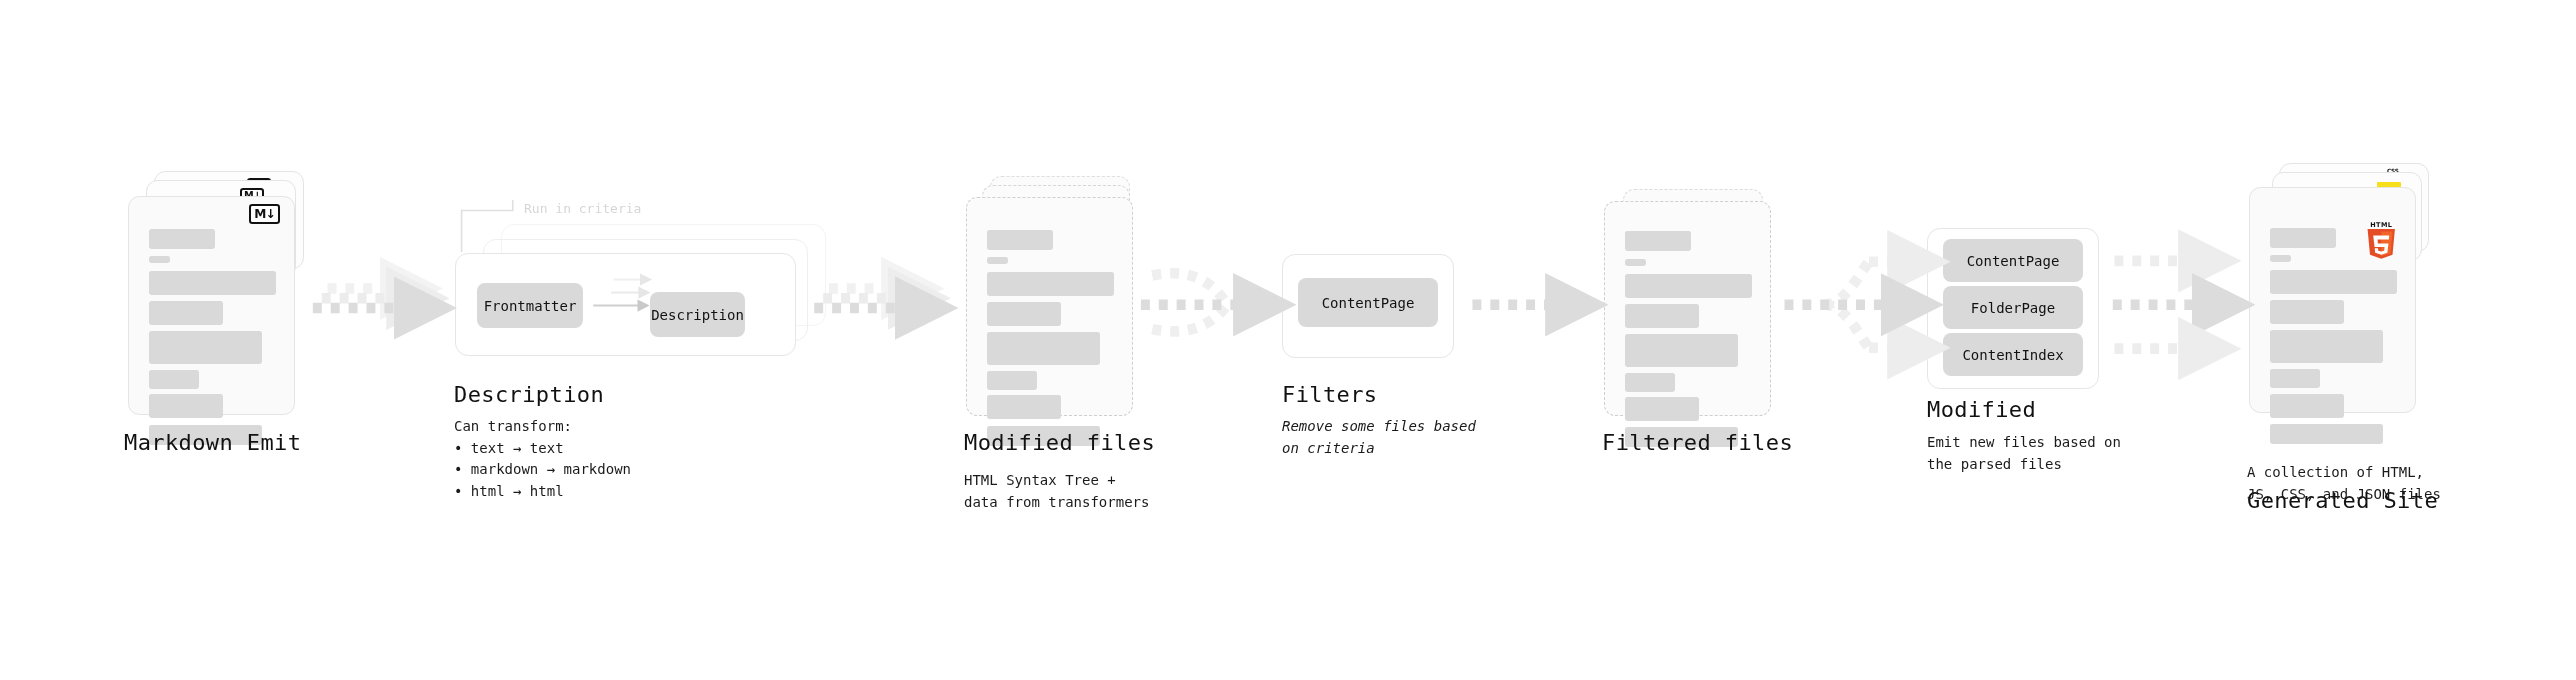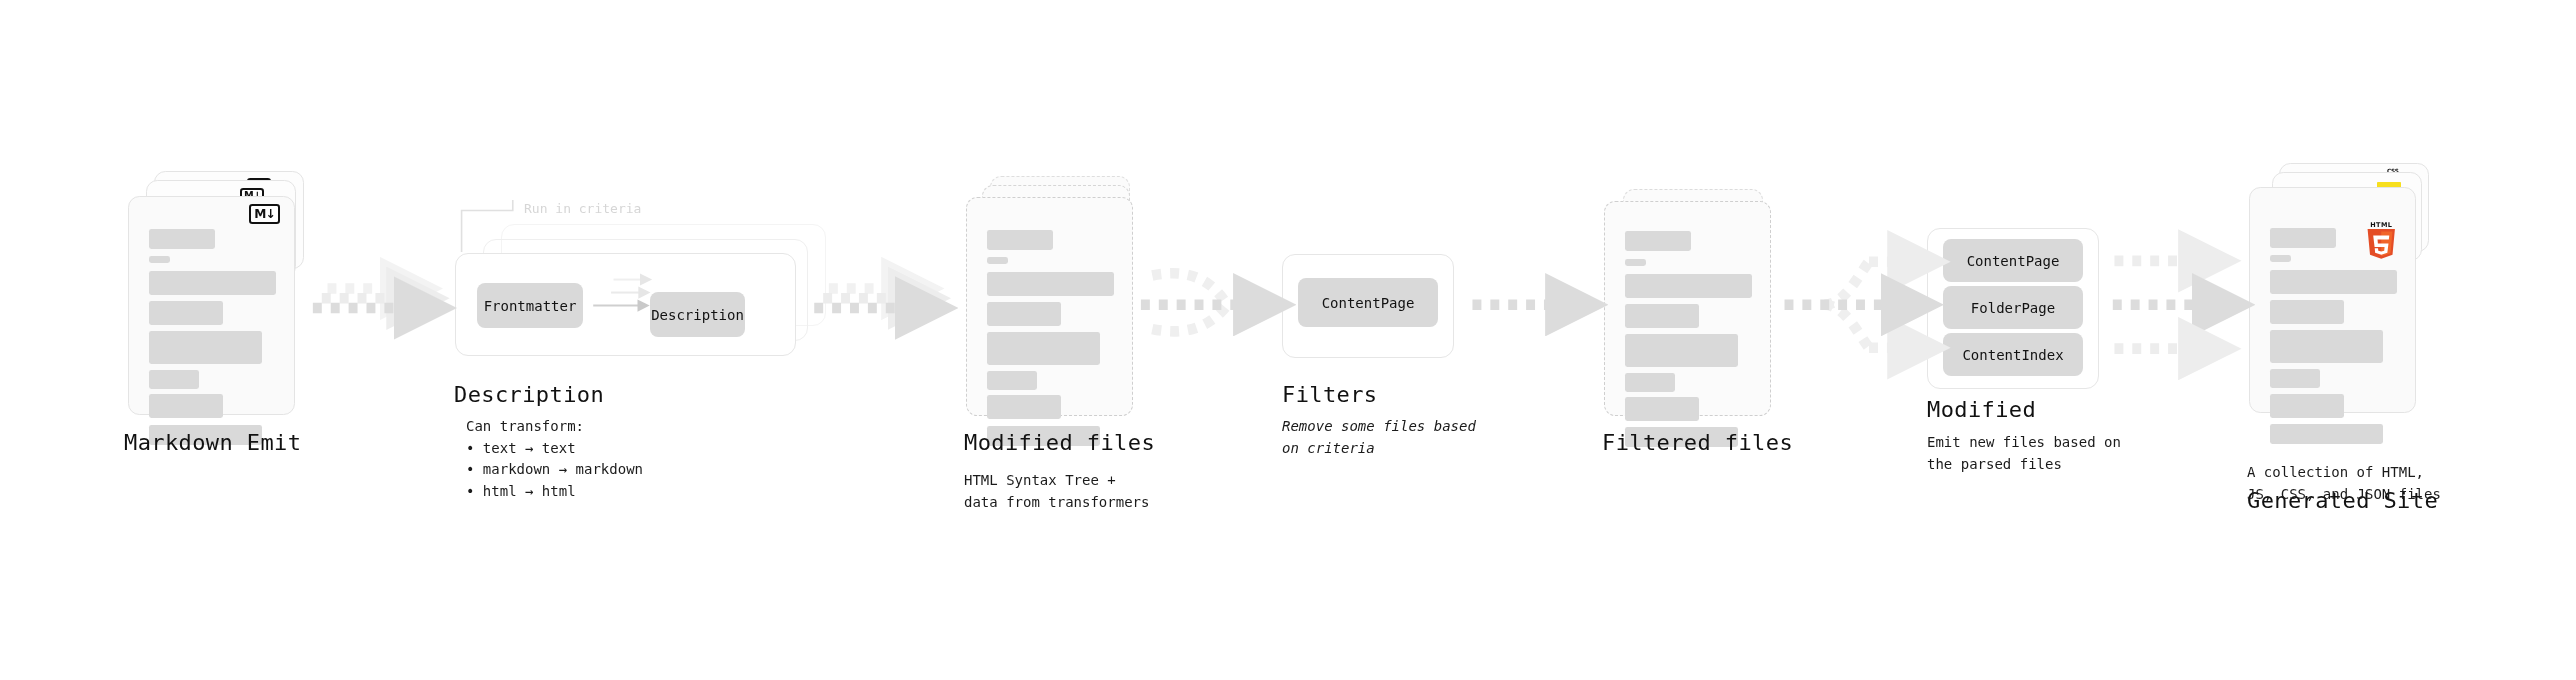--- a/index.html
+++ b/index.html
@@ -130,21 +130,21 @@
 
     <div class="modbox ghost2" style="left:483px; top:239px; width:325px; height:102px;"></div>
     <div class="pill g2" style="left:507px; top:269px; width:104px; height:44px;"></div>
     <div class="pill g2" style="left:657px; top:269px; width:104px; height:44px;"></div>
 
     <div class="modbox" style="left:455px; top:253px; width:341px; height:103px;"></div>
     <div class="pill" style="left:477px; top:283px; width:106px; height:45px;">Frontmatter</div>
     <div class="pill" style="left:650px; top:292px; width:95px; height:45px;">Description</div>
 
     <div class="title" style="left:454px; top:382px;">Description</div>
-    <div class="sub" style="left:454px; top:416px;margin-left:12px;">Can transform:
+    <div class="sub" style="left:454px; top:416px;">Can transform:
  • text → text
  • markdown → markdown
  • html → html</div>
   </div>
 
   <div>
     <div class="filecard dashed" style="left:990px; top:176px; width:140px; height:89px; border-color:#dedede;"></div>
     <div class="filecard dashed" style="left:982px; top:185px; width:148px; height:89px; border-color:#d6d6d6;"></div>
 
     <div class="filecard dashed" style="left:966px; top:197px; width:167px; height:219px;">

